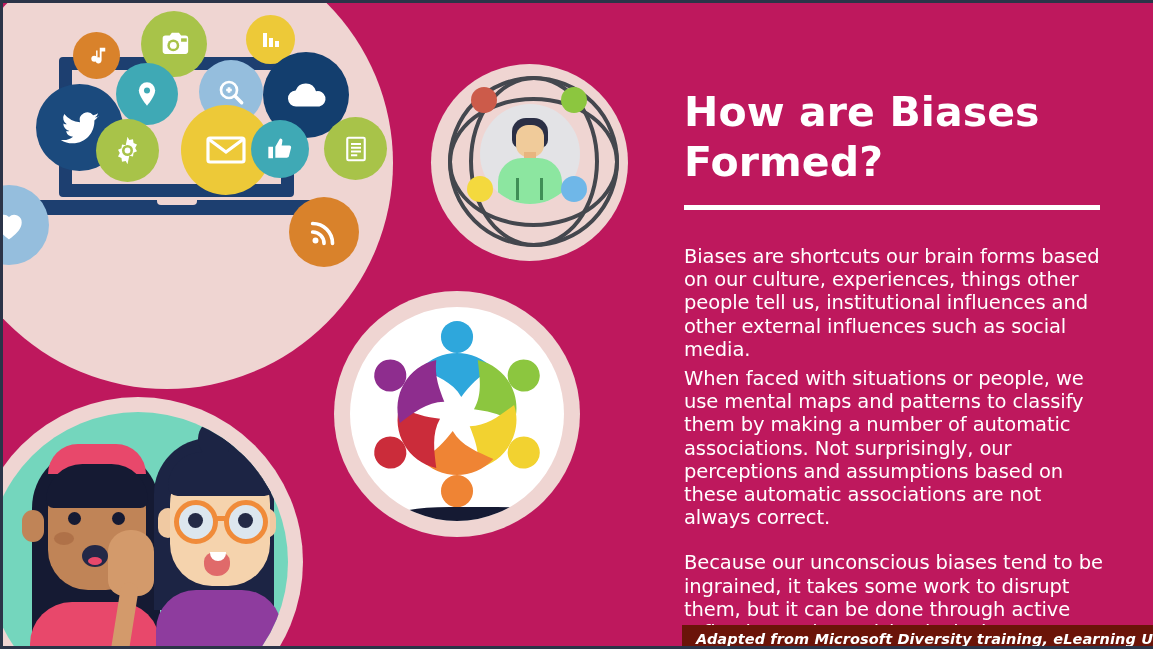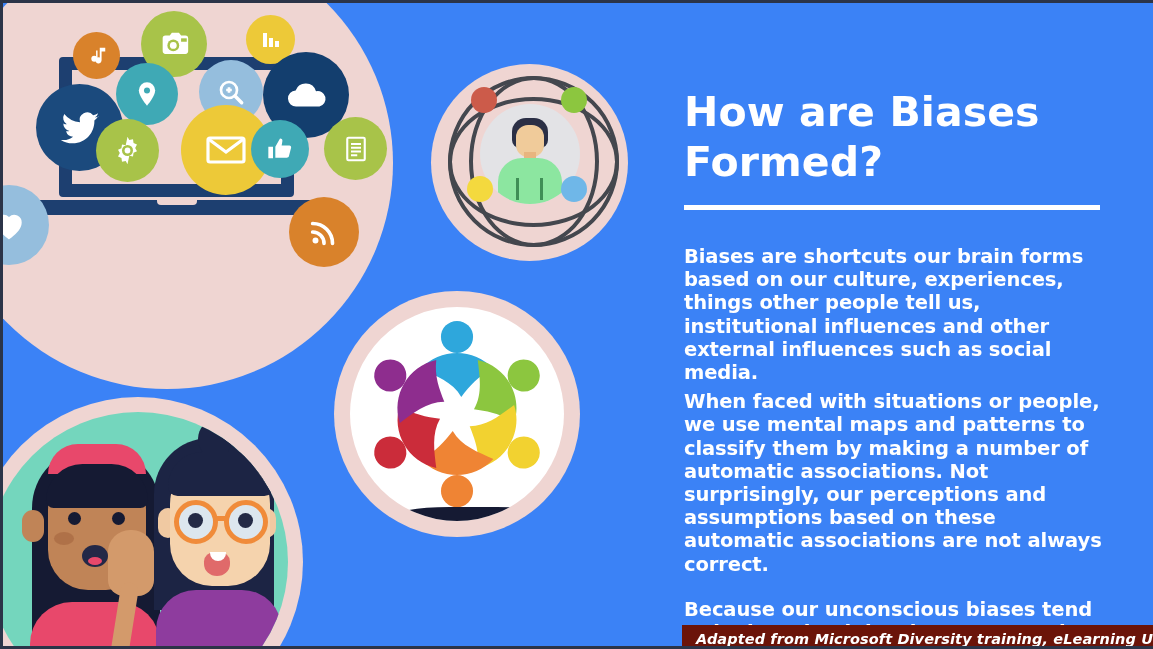--- a/index.html
+++ b/index.html
@@ -4,21 +4,21 @@
 <style>
   html,body{margin:0;padding:0;}
   body{
     width:1153px;height:649px;overflow:hidden;
     background:#B22214;
     font-family:"DejaVu Sans","Liberation Sans",sans-serif;
     position:relative;
   }
   #slide{
     position:absolute;inset:0;
-    background:#3b82f6;
+    background:#be185d;
     border-top:3px solid #2b3448;
     border-left:3px solid #2b3448;
     border-bottom:3px solid #2b3448;
     box-sizing:border-box;
     overflow:hidden;
   }
 
   
   .circ{position:absolute;border-radius:50%;overflow:hidden;}
 
@@ -91,21 +91,21 @@
   #page-title{
     margin:0;
     font-size:41px;line-height:50px;font-weight:700;color:#ffffff;
     letter-spacing:.1px;
   }
   #title-rule{
     margin-top:18px;width:416px;height:5px;background:#ffffff;
   }
   .para{
     margin:0;color:#ffffff;font-size:19.5px;line-height:23.2px;
-    font-weight:700;letter-spacing:-.1px;
+    font-weight:400;letter-spacing:-.1px;
   }
   #p1{margin-top:35px;}
   #p2{margin-top:6px;}
   #p3{margin-top:22px;}
 
   
   #credit-bar{
     position:absolute;left:679px;top:622px;width:474px;height:27px;
     background:#6B1409;
     display:flex;align-items:center;

